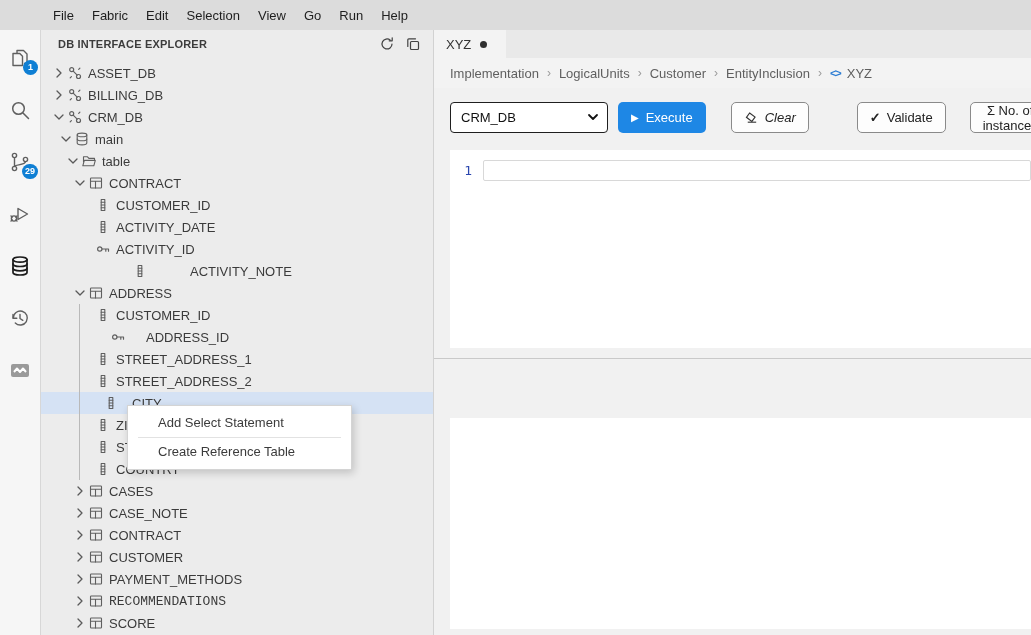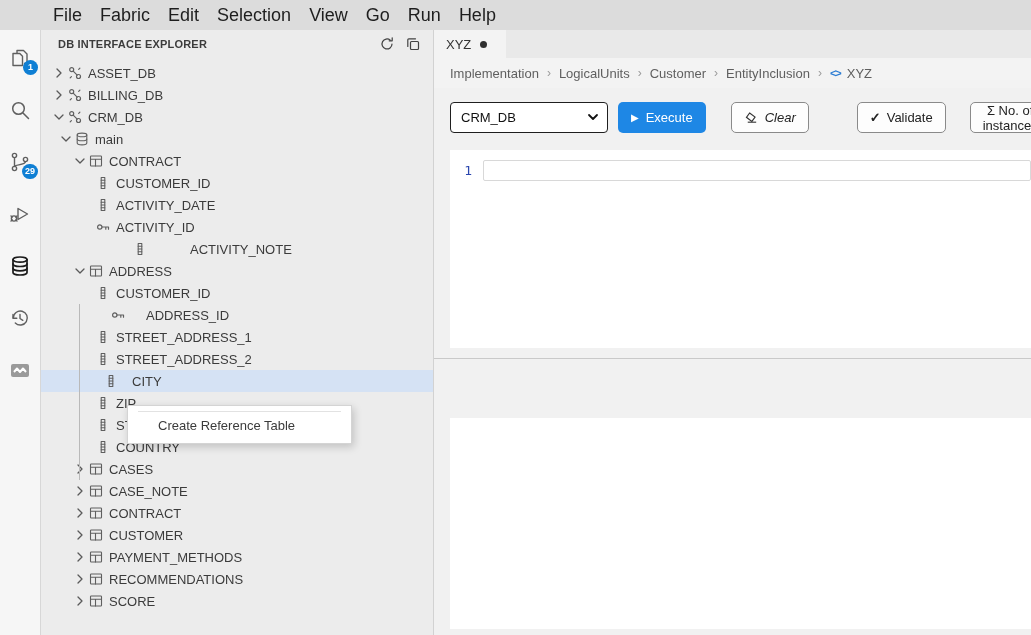--- a/index.html
+++ b/index.html
@@ -1,20 +1,20 @@
 <!DOCTYPE html>
 <html><head>
 <meta charset="utf-8">
 <style>
   * { margin:0; padding:0; box-sizing:border-box; }
   html,body { width:1031px; height:635px; overflow:hidden; font-family:"Liberation Sans", sans-serif; background:#f1f1f1; }
 
   
   .menubar { height:30px; background:#dcdcdc; display:flex; align-items:center; padding-left:44px; }
-  .menubar .menu-item { font-size:18px; color:#1e1e1e; padding:4px 9px; border-radius:4px; cursor:default; }
+  .menubar .menu-item { font-size:13px; color:#1e1e1e; padding:4px 9px; border-radius:4px; cursor:default; }
 
   .main { display:flex; height:605px; }
 
   
   .activitybar { width:41px; background:#f6f6f6; border-right:1px solid #d7d7d7; display:flex; flex-direction:column; align-items:center; padding-top:16px; gap:28px; }
   .ab-icon { position:relative; width:24px; height:24px; }
   .ab-icon svg { width:24px; height:24px; display:block; }
   .badge { position:absolute; right:-6px; bottom:-5px; min-width:15px; height:15px; padding:0 3px; background:#0f7fd4; color:#fff; border-radius:8px; font-size:9px; line-height:15px; text-align:center; font-weight:bold; }
 
   
@@ -236,20 +236,36 @@
             <svg viewBox="0 0 16 16">
               <g fill="none" stroke="#5f5f5f" stroke-width="1.1" stroke-linecap="round" stroke-linejoin="round">
                 <ellipse cx="8" cy="3.9" rx="4.8" ry="1.8"></ellipse>
                 <path d="M3.2 3.9v8.2c0 1 2.1 1.8 4.8 1.8s4.8-.8 4.8-1.8V3.9"></path>
                 <path d="M3.2 8c0 1 2.1 1.8 4.8 1.8S12.8 9 12.8 8"></path>
               </g>
             </svg>
           </span>
           <span class="tlabel">main</span>
         </div>
+        <div class="tree-row" style="padding-left: 24px;">
+          <span class="tw">
+            <svg viewBox="0 0 16 16">
+              <path d="M4 6l4 4 4-4" fill="none" stroke="#5a5a5a" stroke-width="1.3" stroke-linecap="round" stroke-linejoin="round"></path>
+            </svg>
+          </span>
+          <span class="tico">
+            <svg viewBox="0 0 16 16">
+              <g fill="none" stroke="#5f5f5f" stroke-width="1.1" stroke-linecap="round" stroke-linejoin="round">
+                <path d="M2.5 8.8V3.8h4l1.4 1.6h5.6v1.8"></path>
+                <path d="M1.8 12.8l1.5-5.4h11l-1.5 5.4z"></path>
+              </g>
+            </svg>
+          </span>
+          <span class="tlabel">table</span>
+        </div>
         <div class="tree-row" style="padding-left: 31px;">
           <span class="tw">
             <svg viewBox="0 0 16 16">
               <path d="M4 6l4 4 4-4" fill="none" stroke="#5a5a5a" stroke-width="1.3" stroke-linecap="round" stroke-linejoin="round"></path>
             </svg>
           </span>
           <span class="tico">
             <svg viewBox="0 0 16 16">
               <g fill="none" stroke="#5f5f5f" stroke-width="1.1" stroke-linecap="round" stroke-linejoin="round">
                 <rect x="2.5" y="3" width="11" height="10" rx="0.8"></rect>
@@ -492,21 +508,21 @@
           <span class="tico">
             <svg viewBox="0 0 16 16">
               <g fill="none" stroke="#5f5f5f" stroke-width="1.1" stroke-linecap="round" stroke-linejoin="round">
                 <rect x="2.5" y="3" width="11" height="10" rx="0.8"></rect>
                 <path d="M2.5 6.2h11M7.5 6.2V13"></path>
               </g>
             </svg>
           </span>
           <span class="tlabel">PAYMENT_METHODS</span>
         </div>
-        <div class="tree-row" style="padding-left: 31px;">
+        <div class="tree-row" style="padding-left: 31px; font-family: Liberation Mono, monospace;">
           <span class="tw">
             <svg viewBox="0 0 16 16">
               <path d="M6 4l4 4-4 4" fill="none" stroke="#5a5a5a" stroke-width="1.3" stroke-linecap="round" stroke-linejoin="round"></path>
             </svg>
           </span>
           <span class="tico">
             <svg viewBox="0 0 16 16">
               <g fill="none" stroke="#5f5f5f" stroke-width="1.1" stroke-linecap="round" stroke-linejoin="round">
                 <rect x="2.5" y="3" width="11" height="10" rx="0.8"></rect>
                 <path d="M2.5 6.2h11M7.5 6.2V13"></path>
@@ -597,15 +613,16 @@
       </div>
 
       <div class="hr-divider"></div>
 
       <div class="panel panel-lower"></div>
     </div>
   </div>
 </div>
 
 <div class="context-menu">
+    <div class="cm-item">Add Select Statement</div>
     <div class="cm-sep"></div>
     <div class="cm-item">Create Reference Table</div>
   </div>
 
 </body></html>

